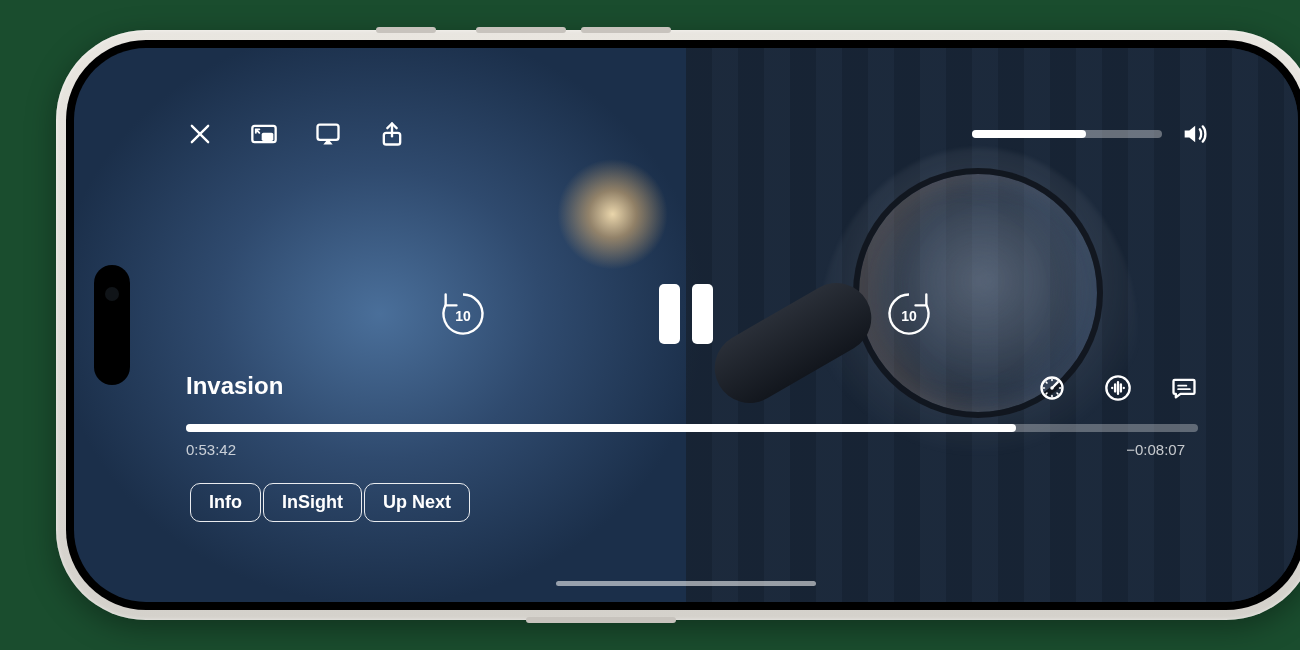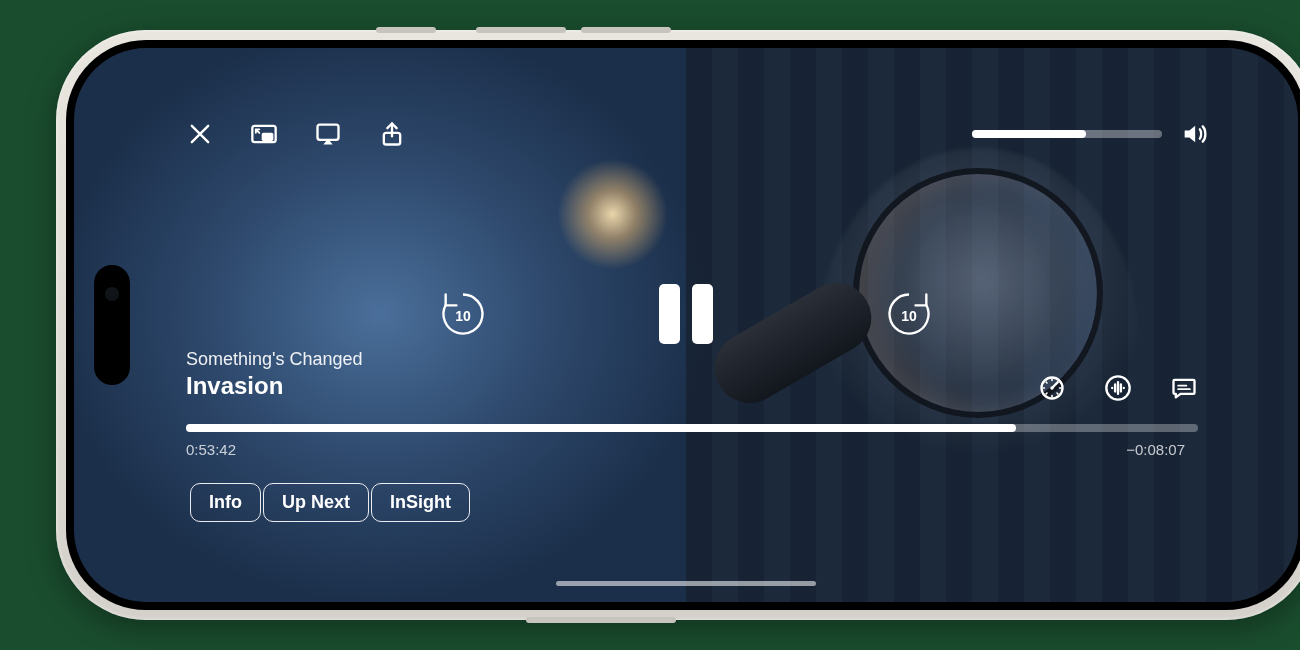--- a/index.html
+++ b/index.html
@@ -161,21 +161,20 @@
           <div class="skip">
             <svg viewBox="0 0 48 48">
                 <path d="M24 6a18 18 0 1 0 16 9.7"></path>
                 <path d="M40 6v10H30" stroke-linecap="round"></path>
               </svg>
             <div class="n">10</div>
           </div>
         </div>
 
         <div class="meta">
-          <div class="ep">Something's Changed</div>
           <div class="title">Invasion</div>
         </div>
 
         <div class="right-icons">
           <div class="icon">
             <svg viewBox="0 0 24 24">
                 <circle cx="12" cy="12" r="9"></circle>
                 <circle cx="12" cy="12" r="1.5" fill="#fff" stroke="none"></circle>
                 <path d="M12 12l5-5"></path>
                 <path d="M12 4.5v1M19.5 12h-1M12 19.5v-1M4.5 12h1M7 7l.7.7M17 17l-.7-.7M7 17l.7-.7" stroke-width="1.4"></path>
@@ -198,21 +197,21 @@
         <div class="scrubber">
           <div class="scrub-fill" style="width:82%"></div>
         </div>
         <div class="times">
           <span>0:53:42</span>
           <span>−0:08:07</span>
         </div>
 
         <div class="tabs">
           <div class="tab">Info</div>
+          <div class="tab">InSight</div>
           <div class="tab">Up Next</div>
-          <div class="tab">InSight</div>
         </div>
 
         <div class="home-ind"></div>
       </div>
     </div>
   </div>
 </div>
 
 </body></html>

